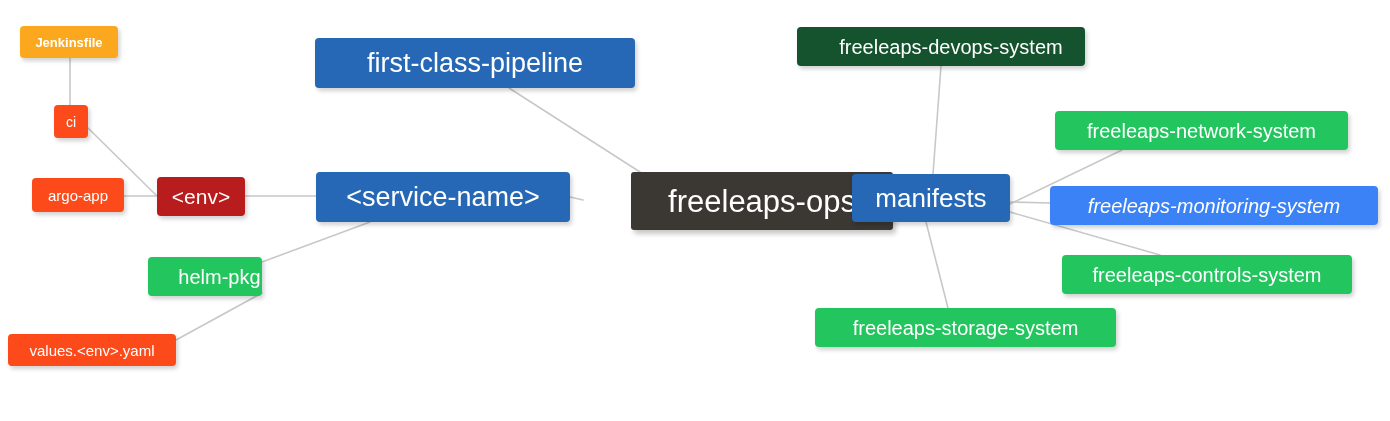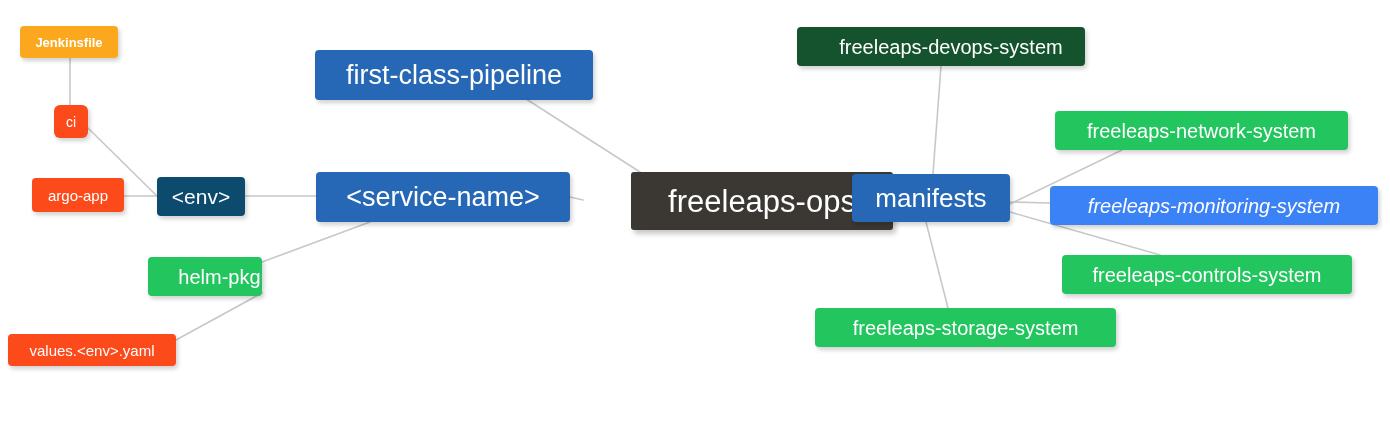--- a/index.html
+++ b/index.html
@@ -65,26 +65,26 @@
       <line x1="570" y1="197" x2="583" y2="200" stroke="#c8c8c8" stroke-width="1.6" stroke-linecap="round"></line>
       <line x1="845" y1="200" x2="852" y2="198" stroke="#c8c8c8" stroke-width="1.6" stroke-linecap="round"></line>
       <line x1="933" y1="174" x2="941" y2="66" stroke="#c8c8c8" stroke-width="1.6" stroke-linecap="round"></line>
       <line x1="1010" y1="204" x2="1122" y2="150" stroke="#c8c8c8" stroke-width="1.6" stroke-linecap="round"></line>
       <line x1="1010" y1="202" x2="1050" y2="203" stroke="#c8c8c8" stroke-width="1.6" stroke-linecap="round"></line>
       <line x1="1010" y1="212" x2="1160" y2="255" stroke="#c8c8c8" stroke-width="1.6" stroke-linecap="round"></line>
       <line x1="926" y1="222" x2="948" y2="308" stroke="#c8c8c8" stroke-width="1.6" stroke-linecap="round"></line>
     </svg>
   <div id="nodes">
       <div class="node small" style="left: 20px; top: 26px; width: 98px; height: 32px; background: rgb(251, 168, 30); font-size: 13px; font-weight: bold;">Jenkinsfile</div>
-      <div class="node small" style="left: 54px; top: 105px; width: 34px; height: 33px; background: rgb(252, 74, 26); font-size: 14px; border-radius: 6px;">ci</div>
+      <div class="node small" style="left: 54px; top: 105px; width: 34px; height: 33px; background: rgb(252, 74, 26); font-size: 14px;">ci</div>
       <div class="node small" style="left: 32px; top: 178px; width: 92px; height: 34px; background: rgb(252, 74, 26); font-size: 15px;">argo-app</div>
-      <div class="node small" style="left: 157px; top: 177px; width: 88px; height: 39px; background: #0c4a6e; font-size: 21px;">&lt;env&gt;</div>
+      <div class="node small" style="left: 157px; top: 177px; width: 88px; height: 39px; background: #b91c1c; font-size: 21px;">&lt;env&gt;</div>
       <div class="node small" style="left: 148px; top: 257px; width: 114px; height: 39px; background: rgb(34, 197, 94); font-size: 20px; padding-left: 29px;">helm-pkg</div>
       <div class="node" style="left: 8px; top: 334px; width: 168px; height: 32px; background: rgb(252, 74, 26); font-size: 15px;">values.&lt;env&gt;.yaml</div>
-      <div class="node" style="left: 315px; top: 50px; width: 278px; height: 50px; background: rgb(38, 104, 181); font-size: 27px;">first-class-pipeline</div>
+      <div class="node" style="left: 315px; top: 38px; width: 320px; height: 50px; background: rgb(38, 104, 181); font-size: 27px;">first-class-pipeline</div>
       <div class="node" style="left: 316px; top: 172px; width: 254px; height: 50px; background: rgb(38, 104, 181); font-size: 27px;">&lt;service-name&gt;</div>
       <div class="node root" style="left: 583px; top: 172px; width: 262px; height: 58px; background: rgb(59, 55, 51); font-size: 31px;">freeleaps-ops</div>
       <div class="node" style="left: 852px; top: 174px; width: 158px; height: 48px; background: rgb(38, 104, 181); font-size: 26px;">manifests</div>
       <div class="node" style="left: 797px; top: 27px; width: 288px; height: 39px; background: #14532d; font-size: 20px; padding-left: 20px;">freeleaps-devops-system</div>
       <div class="node" style="left: 1055px; top: 111px; width: 293px; height: 39px; background: rgb(34, 197, 94); font-size: 20px;">freeleaps-network-system</div>
       <div class="node" style="left: 1050px; top: 186px; width: 328px; height: 39px; background: #3b82f6; font-size: 20px; font-style: italic;">freeleaps-monitoring-system</div>
       <div class="node" style="left: 1062px; top: 255px; width: 290px; height: 39px; background: rgb(34, 197, 94); font-size: 20px;">freeleaps-controls-system</div>
       <div class="node" style="left: 815px; top: 308px; width: 301px; height: 39px; background: rgb(34, 197, 94); font-size: 20px;">freeleaps-storage-system</div>
     </div>
 </div>

